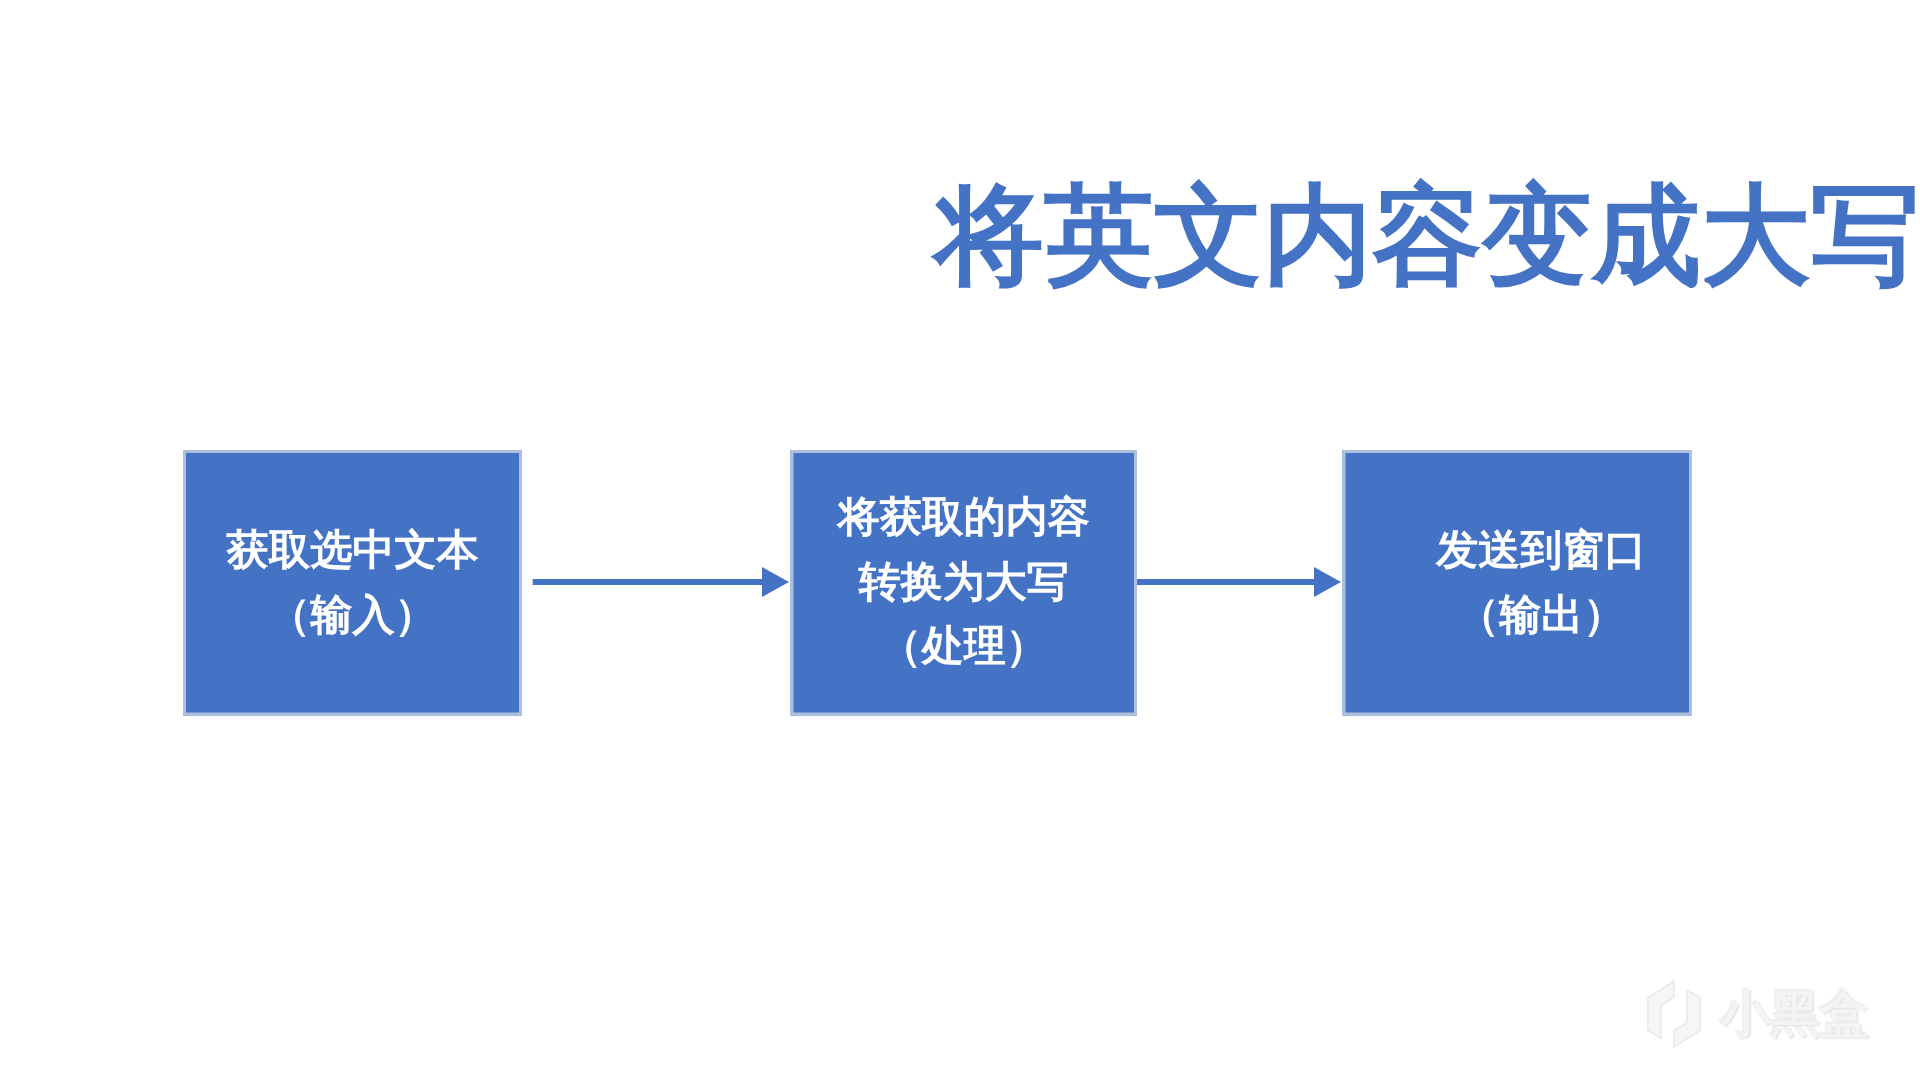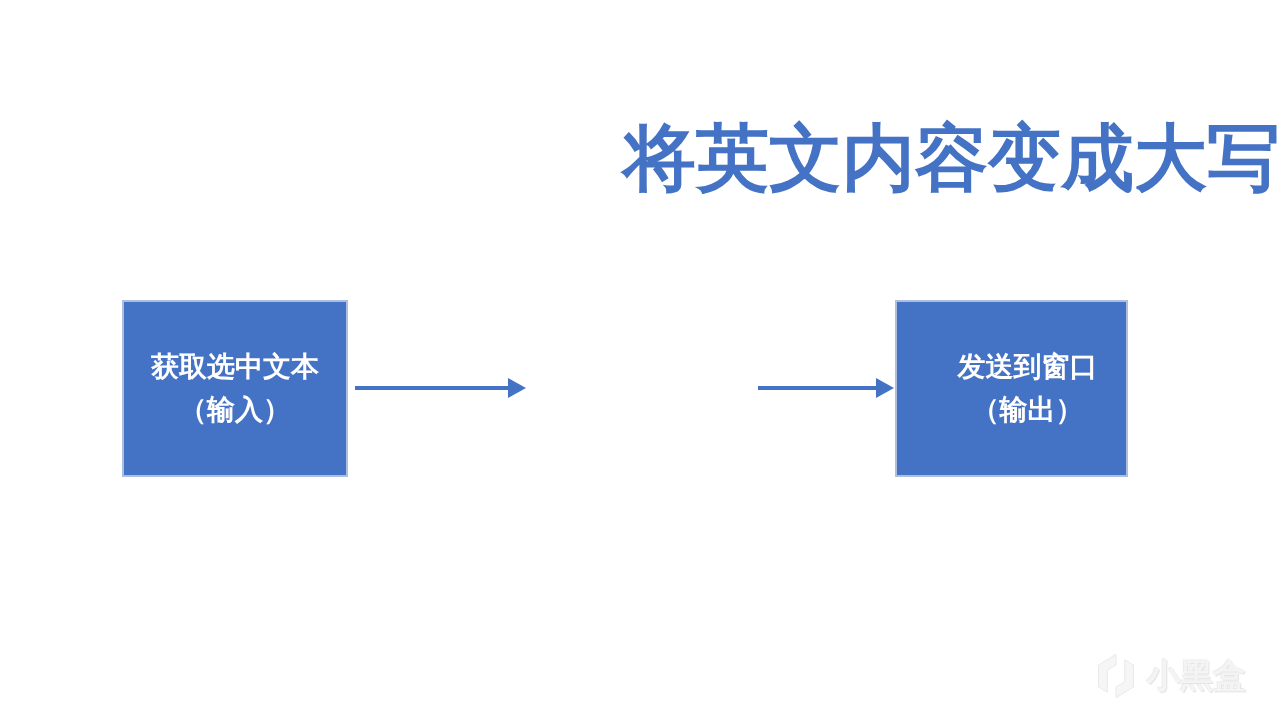--- a/index.html
+++ b/index.html
@@ -81,20 +81,25 @@
   <div class="flow-box box-input">
     <span class="box-label">获取选中文本
 （输入）</span>
   </div>
 
   <svg class="flow-arrow arrow-1" viewBox="0 0 172 40">
     <line x1="0" y1="20" x2="153" y2="20" stroke-width="4" stroke="#4472C4"></line>
     <polygon points="153,10 171,20 153,30" fill="#4472C4"></polygon>
   </svg>
 
+  <div class="flow-box box-process">
+    <span class="box-label">将获取的内容
+转换为大写
+（处理）</span>
+  </div>
 
   <svg class="flow-arrow arrow-2" viewBox="0 0 137 40">
     <line x1="0" y1="20" x2="118" y2="20" stroke-width="4" stroke="#4472C4"></line>
     <polygon points="118,10 136,20 118,30" fill="#4472C4"></polygon>
   </svg>
 
   <div class="flow-box box-output">
     <span class="box-label">发送到窗口
 （输出）</span>
   </div>

